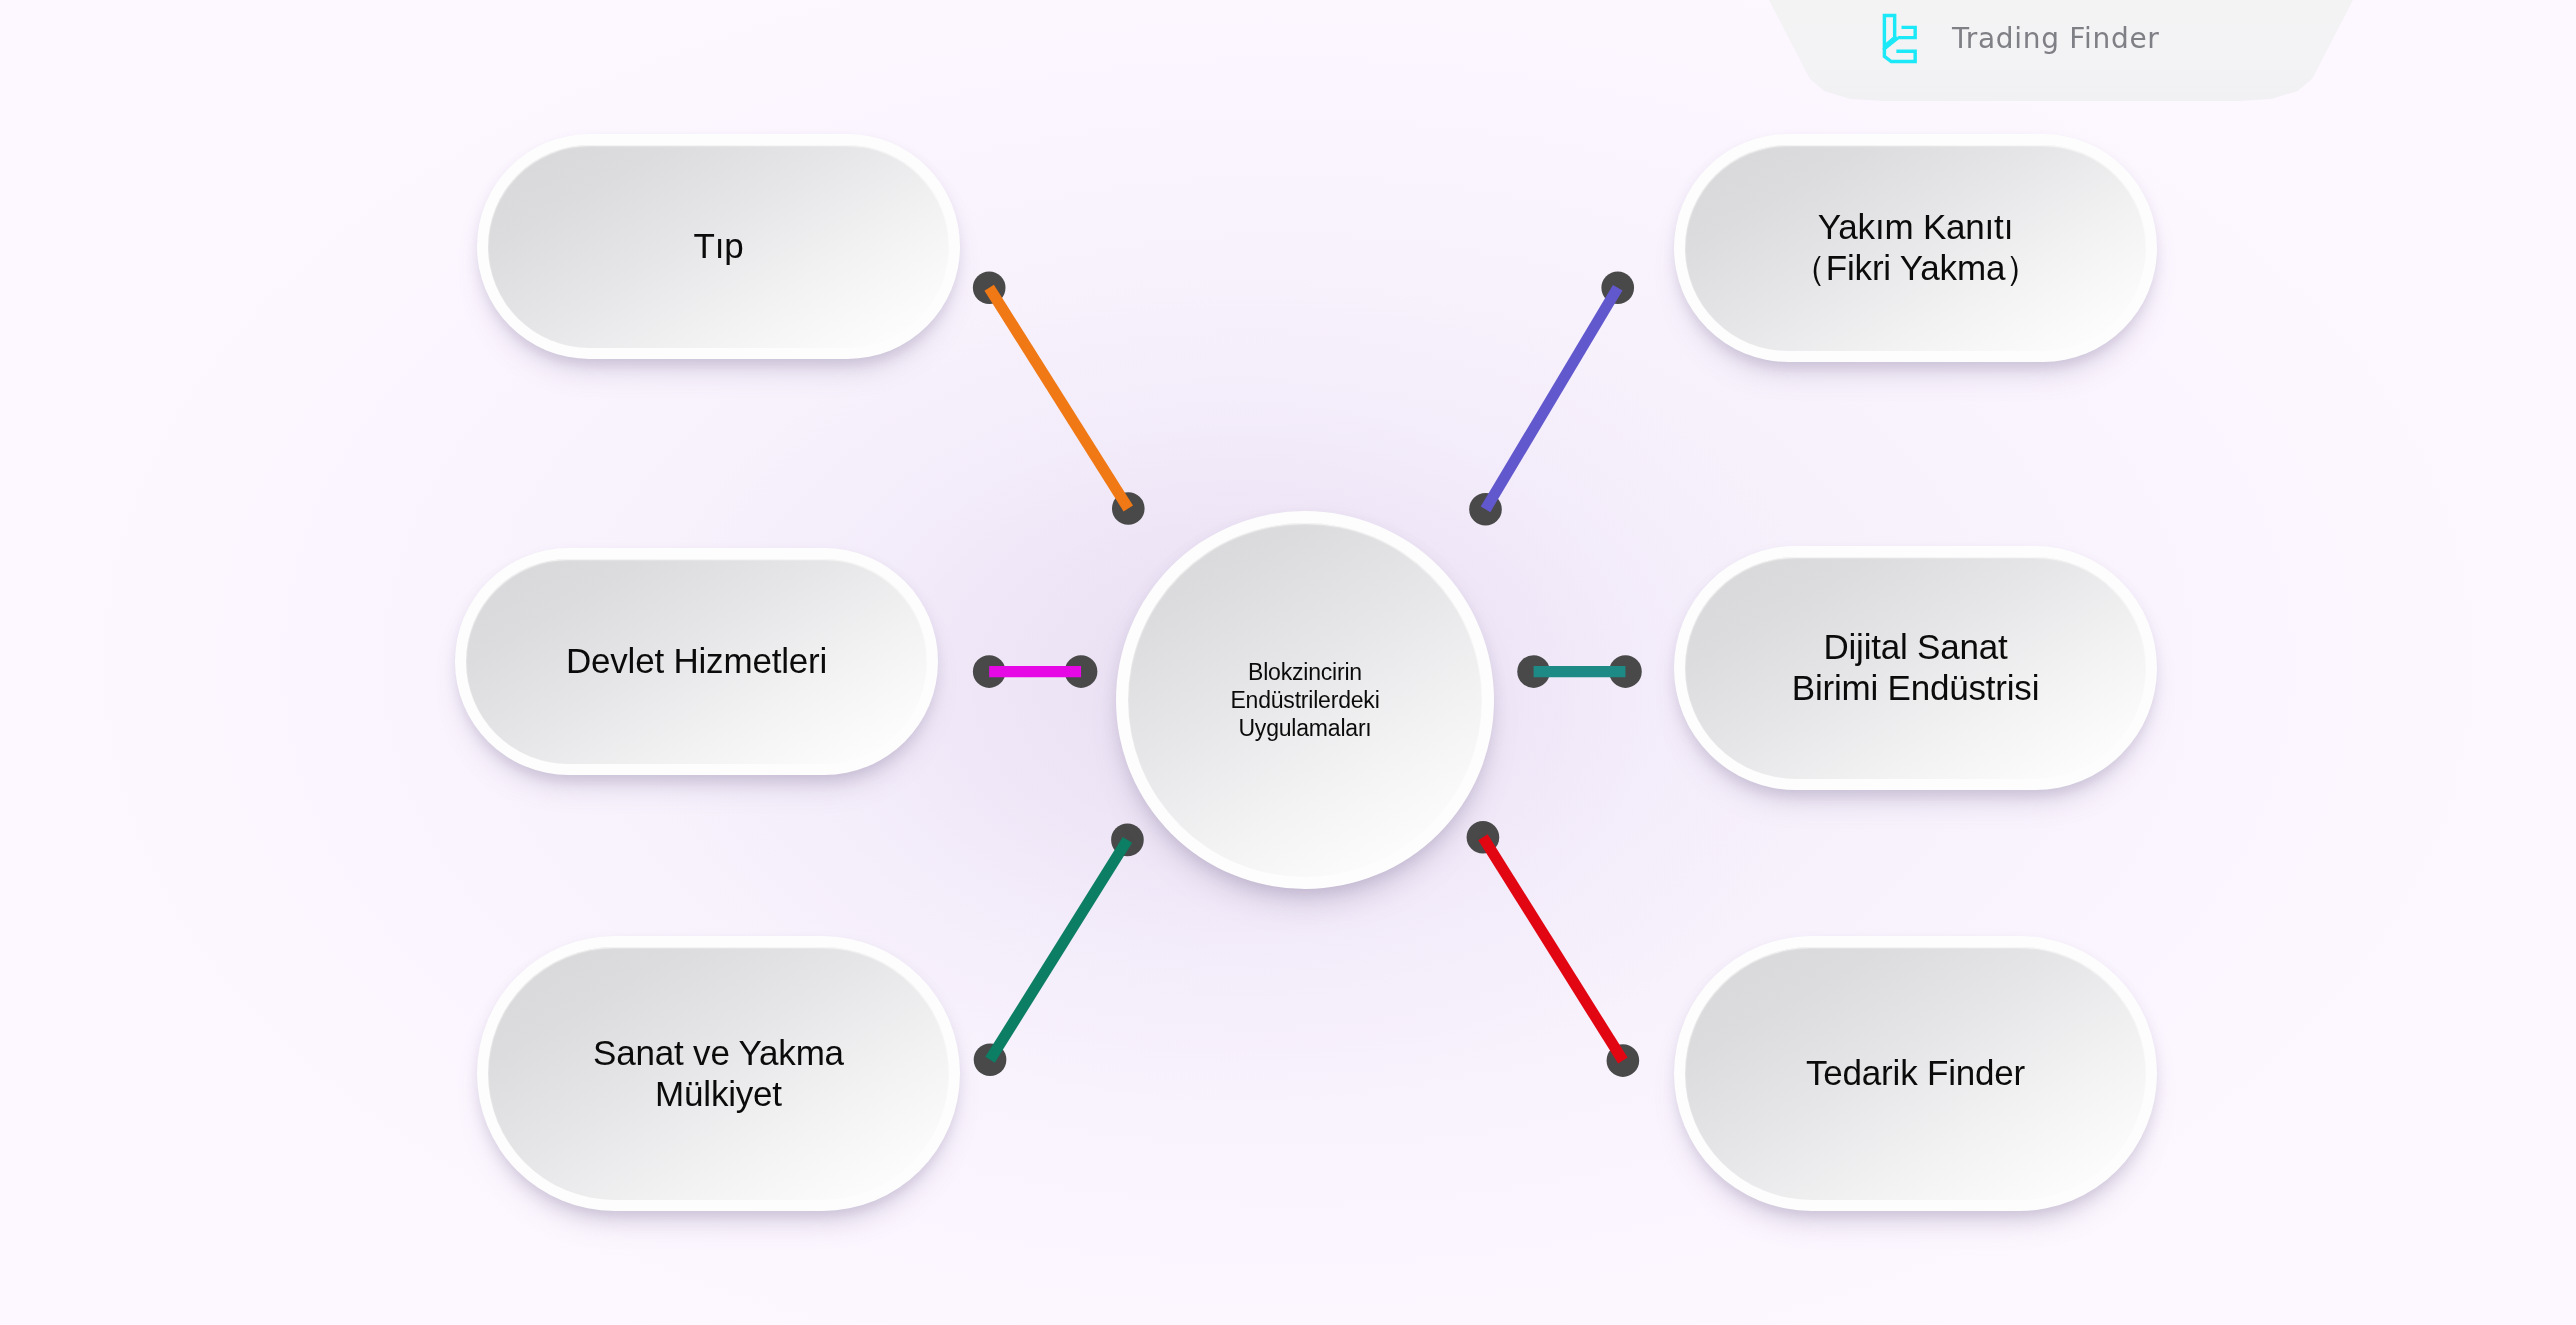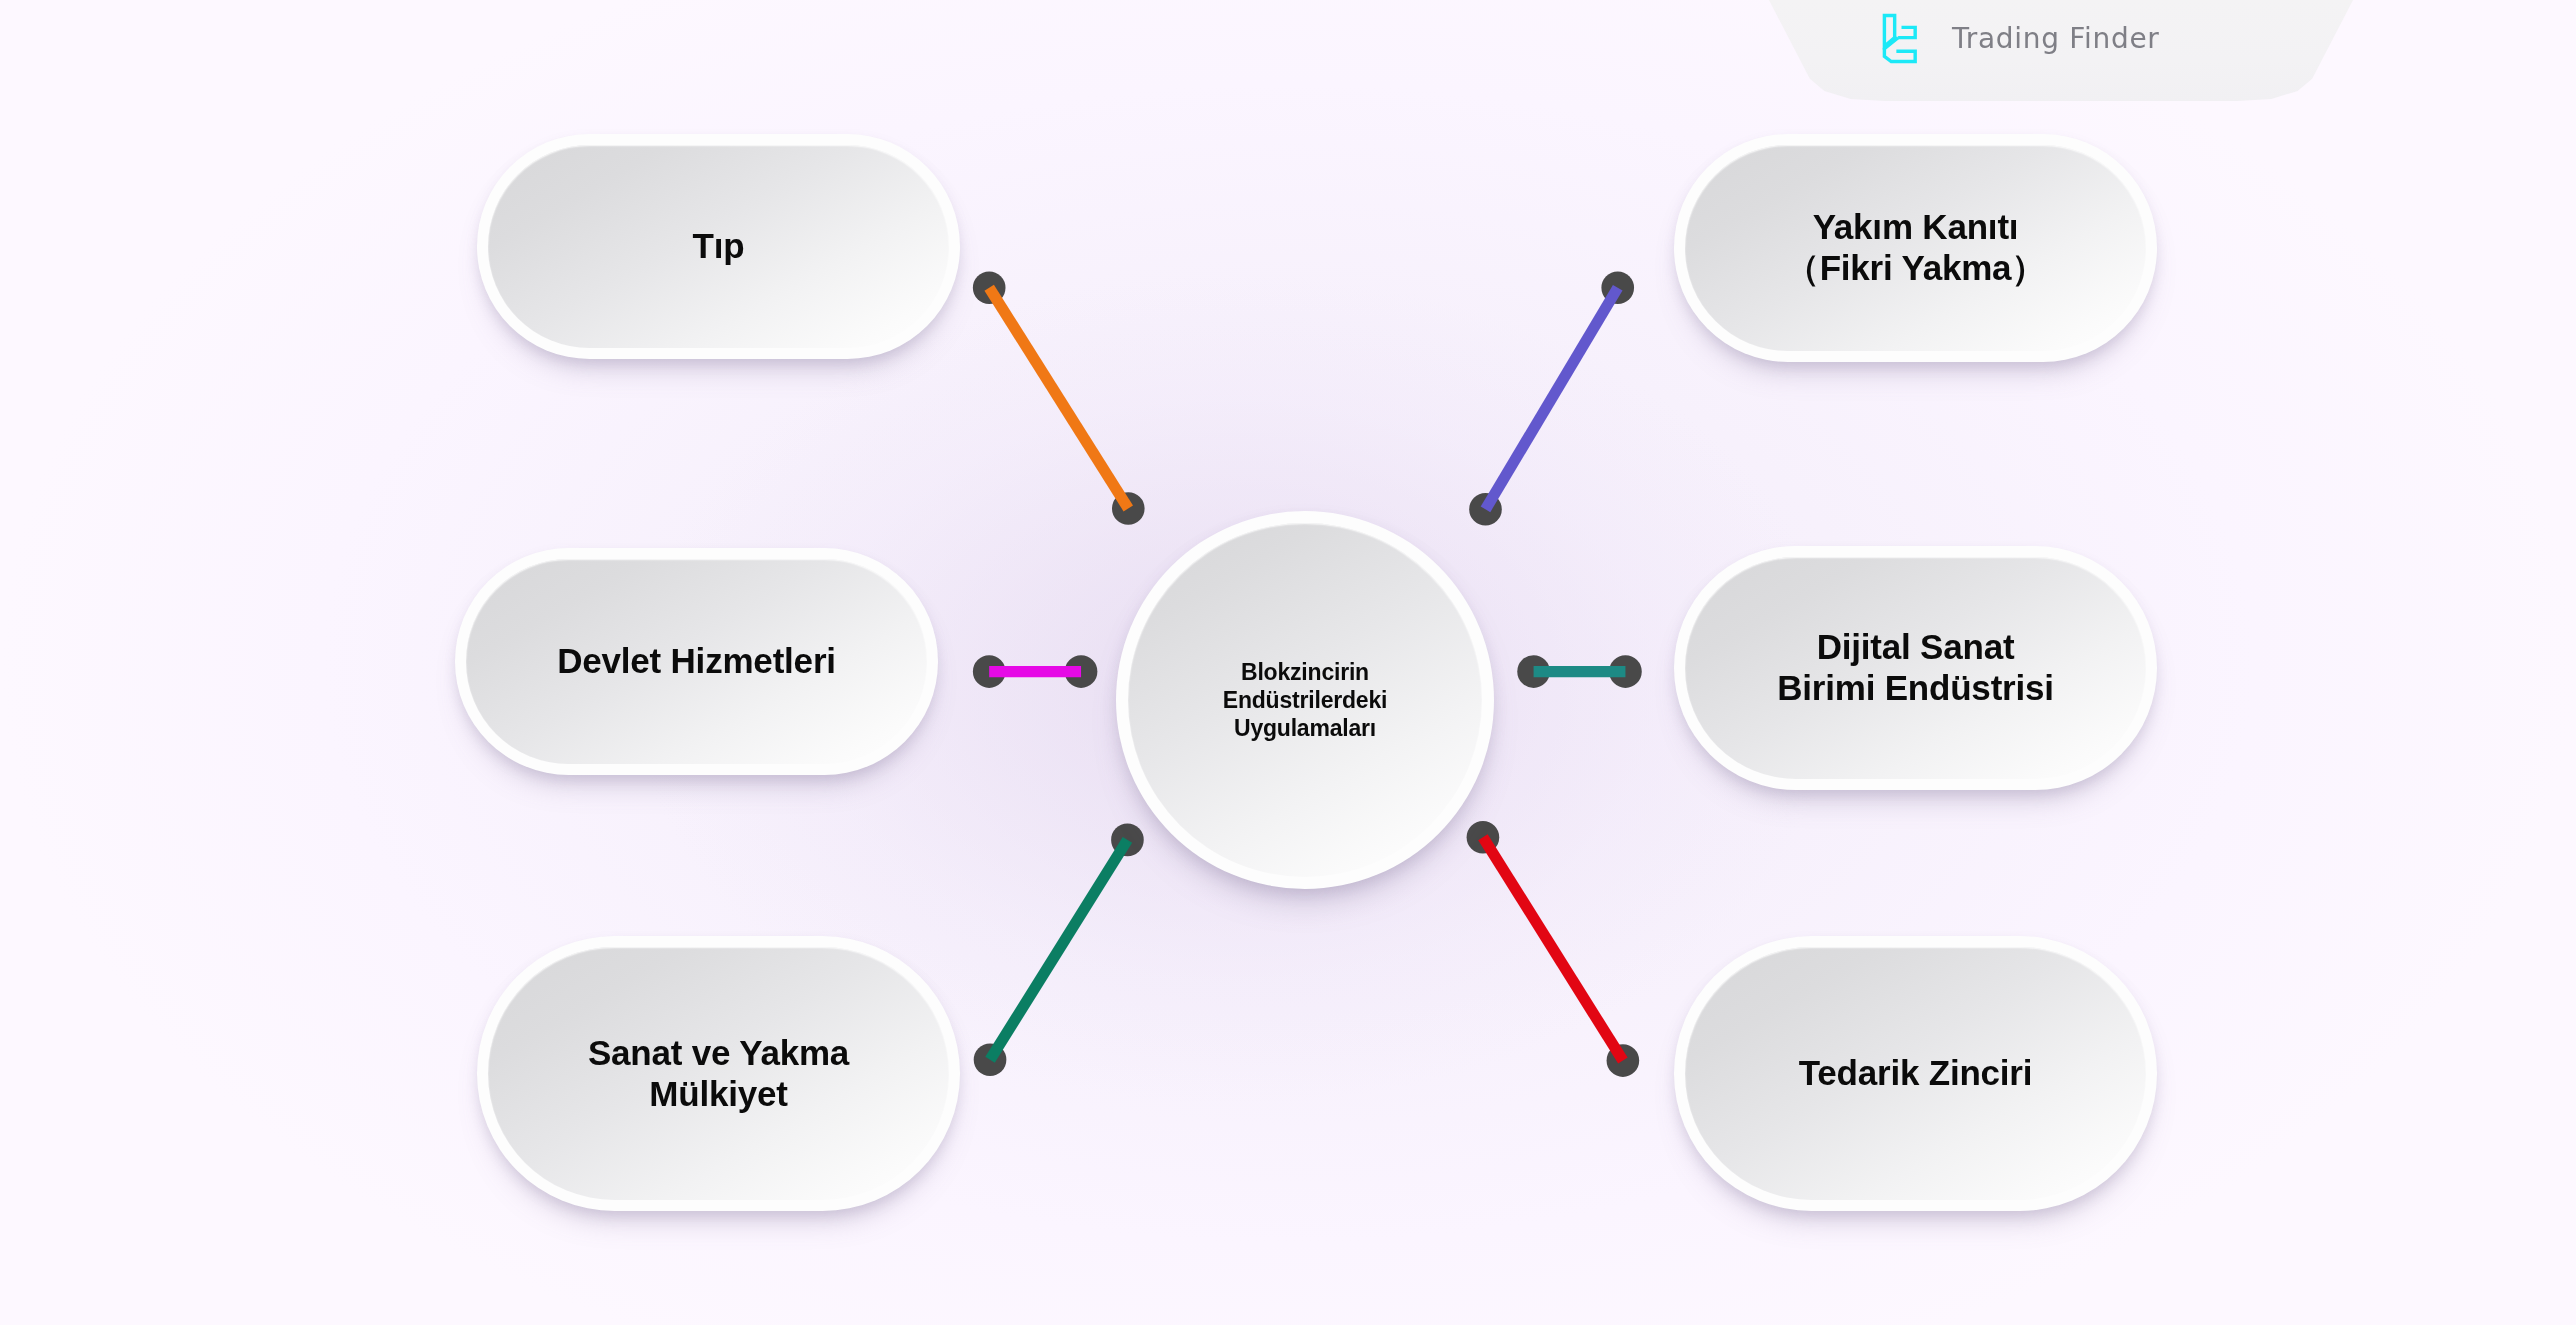--- a/index.html
+++ b/index.html
@@ -70,21 +70,21 @@
 
   
   .node {
     position: absolute;
     box-sizing: border-box;
     display: flex;
     align-items: center;
     justify-content: flex-end;
     text-align: center;
     color: #0b0b0b;
-    font-weight: 700;
+    font-weight: 400;
     line-height: 1.17;
     letter-spacing: -0.2px;
     user-select: none;
   }
 
   
   .pill {
     border-radius: 858px;
     background: #fdfdfd;
     padding: 11px;
@@ -202,21 +202,21 @@
 
   <div class="node pill" id="node-digital">
     <div class="inner">
       <span class="label">Dijital Sanat
 Birimi Endüstrisi</span>
     </div>
   </div>
 
   <div class="node pill" id="node-supply">
     <div class="inner">
-      <span class="label">Tedarik Zinciri</span>
+      <span class="label">Tedarik Finder</span>
     </div>
   </div>
 
   <div class="node circle" id="node-center">
     <div class="inner">
       <span class="label">Blokzincirin
 Endüstrilerdeki
 Uygulamaları</span>
     </div>
   </div>

